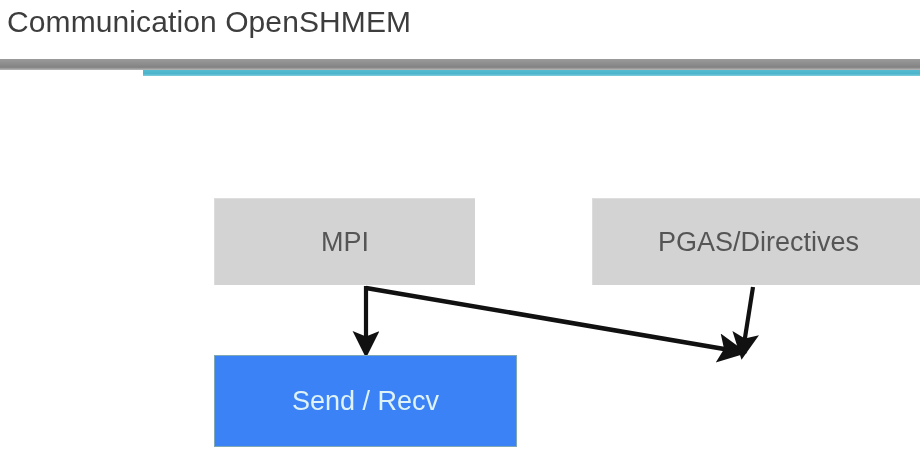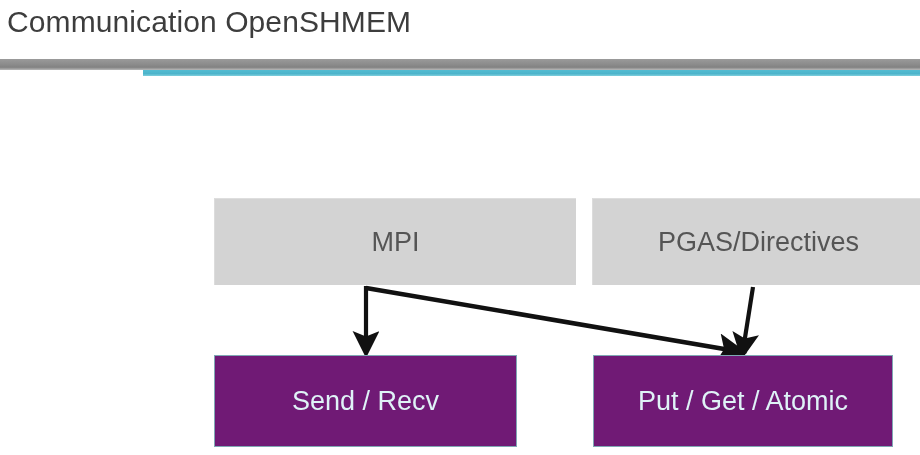--- a/index.html
+++ b/index.html
@@ -75,28 +75,28 @@
 
   .node-top {
     background: #d3d3d3;
     color: #555555;
     font-size: 27px;
     border-top: 1px solid #dedede;
     border-left: 1px solid #dcdcdc;
   }
 
   .node-bottom {
-    background: #701a75;
+    background: #3b82f6;
     color: #dff3f7;
     font-size: 27px;
     border: 1px solid #7fa8b4;
   }
 
   
-  #node-mpi       { left: 214px; top: 198px; width: 362px; height: 87px; }
+  #node-mpi       { left: 214px; top: 198px; width: 261px; height: 87px; }
   #node-pgas      { left: 592px; top: 198px; width: 332px; height: 87px; }
   #node-sendrecv  { left: 214px; top: 355px; width: 303px; height: 92px; }
   #node-putget    { left: 593px; top: 355px; width: 300px; height: 92px; }
 
   #arrow-layer {
     position: absolute;
     left: 0;
     top: 0;
     width: 920px;
     height: 455px;
@@ -134,17 +134,14 @@
   </div>
 
   <div class="node node-top" id="node-pgas">
     <span>PGAS/Directives</span>
   </div>
 
   <div class="node node-bottom" id="node-sendrecv">
     <span>Send / Recv</span>
   </div>
 
-  <div class="node node-bottom" id="node-putget">
-    <span>Put / Get / Atomic</span>
-  </div>
 
 </div>
 
 </body></html>

